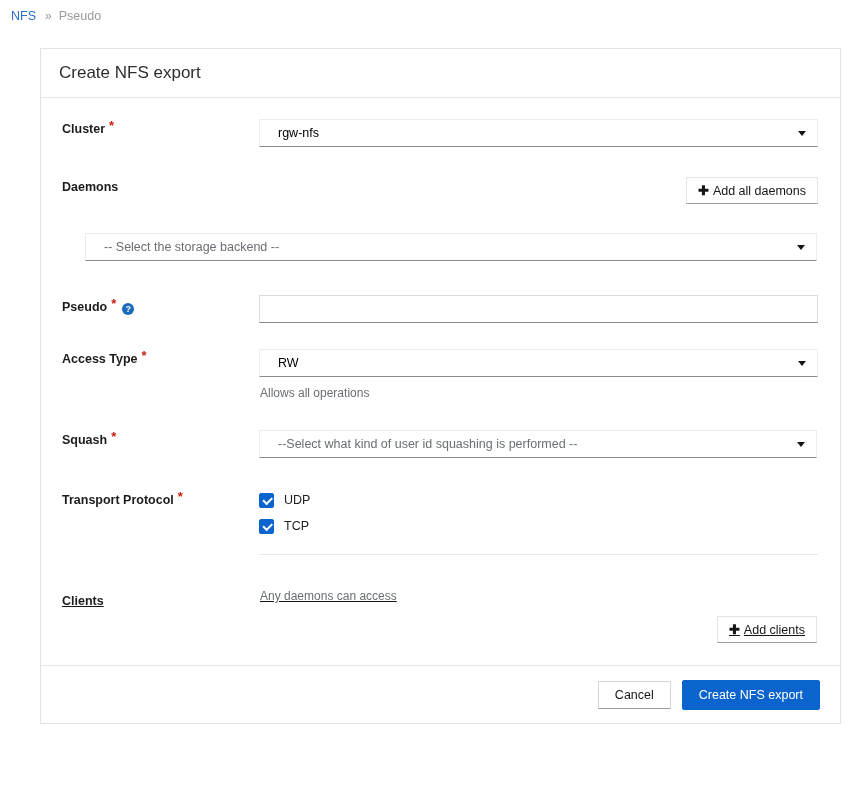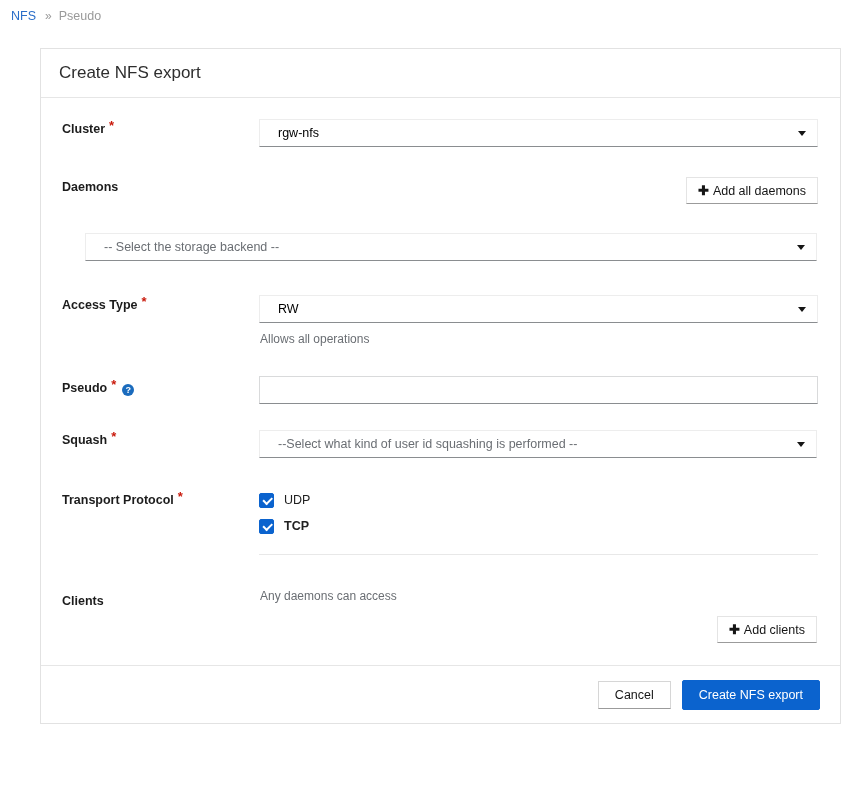--- a/index.html
+++ b/index.html
@@ -308,42 +308,42 @@
     <div class="form-row" style="margin-bottom:34px;">
       <div class="form-control-wrap" style="padding-right:23px;padding-left:44px;">
         <div class="select placeholder">
           <span>-- Select the storage backend --</span>
           <span class="caret"></span>
         </div>
       </div>
     </div>
 
 
+    <div class="form-row" style="margin-bottom:26px;">
+      <div class="form-label" style="padding-top:4px;">
+        <span>Pseudo</span><span class="req">*</span><span class="help-icon">?</span>
+      </div>
+      <div class="form-control-wrap">
+        <input class="text-input" type="text" value="" placeholder="" style="">
+      </div>
+    </div>
+
     <div class="form-row" style="margin-bottom:30px;">
       <div class="form-label">
         <span>Access Type</span><span class="req">*</span>
       </div>
       <div class="form-control-wrap">
         <div class="select filled">
           <span>RW</span>
           <span class="caret"></span>
         </div>
         <div class="helper">Allows all operations</div>
       </div>
     </div>
 
-    <div class="form-row" style="margin-bottom:26px;">
-      <div class="form-label" style="padding-top:4px;">
-        <span>Pseudo</span><span class="req">*</span><span class="help-icon">?</span>
-      </div>
-      <div class="form-control-wrap">
-        <input class="text-input" type="text" value="" placeholder="" style="">
-      </div>
-    </div>
-
     <div class="form-row" style="margin-bottom:32px;">
       <div class="form-label">
         <span>Squash</span><span class="req">*</span>
       </div>
       <div class="form-control-wrap" style="padding-right:23px;">
         <div class="select placeholder">
           <span>--Select what kind of user id squashing is performed --</span>
           <span class="caret"></span>
         </div>
       </div>
@@ -351,29 +351,29 @@
 
     <div class="form-row">
       <div class="form-label">
         <span>Transport Protocol</span><span class="req">*</span>
       </div>
       <div class="form-control-wrap">
         <div class="check-row">
           <span class="cb checked"></span>
           <span class="cb-label">UDP</span>
         </div>
-        <div class="check-row" style="margin-bottom:0;font-weight:bold;">
+        <div class="check-row" style="margin-bottom:0;">
           <span class="cb checked"></span>
           <span class="cb-label">TCP</span>
         </div>
         <div class="divider"></div>
       </div>
     </div>
 
-    <div class="form-row" style="margin-top:36px; padding-bottom:22px;">
+    <div class="form-row" style="margin-top:36px; padding-bottom:22px;text-decoration:underline;">
       <div class="form-label">
         <span>Clients</span>
       </div>
       <div class="form-control-wrap" style="padding-right:23px;">
         <div class="helper" style="margin-top:-2px;">Any daemons can access</div>
         <div class="right-align" style="margin-top:13px;">
           <button class="btn">
             <span class="plus">✚</span>
               <span>Add clients</span>
           </button>

